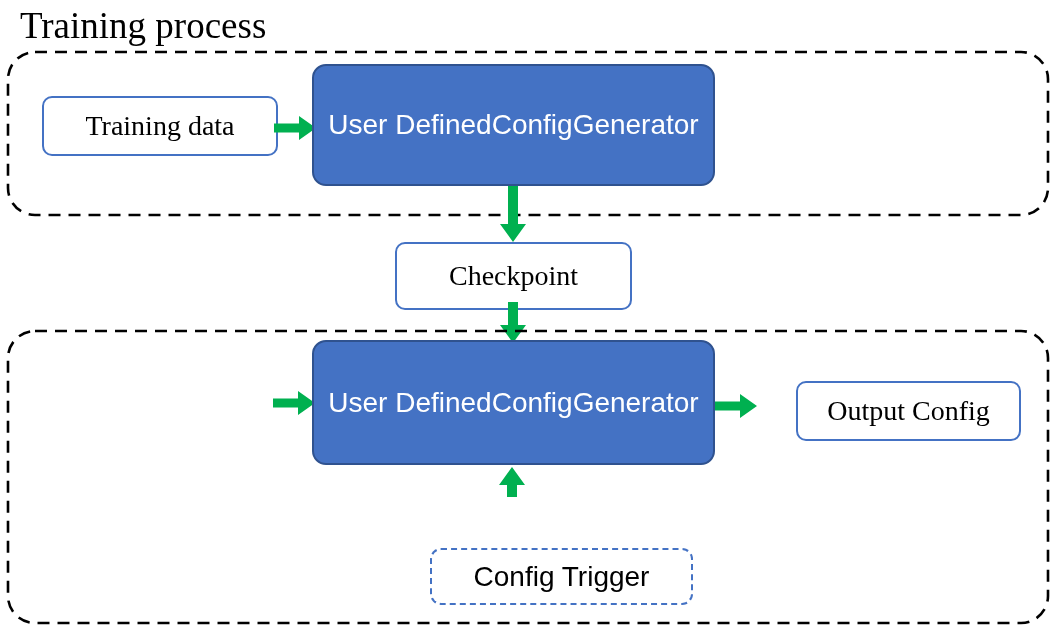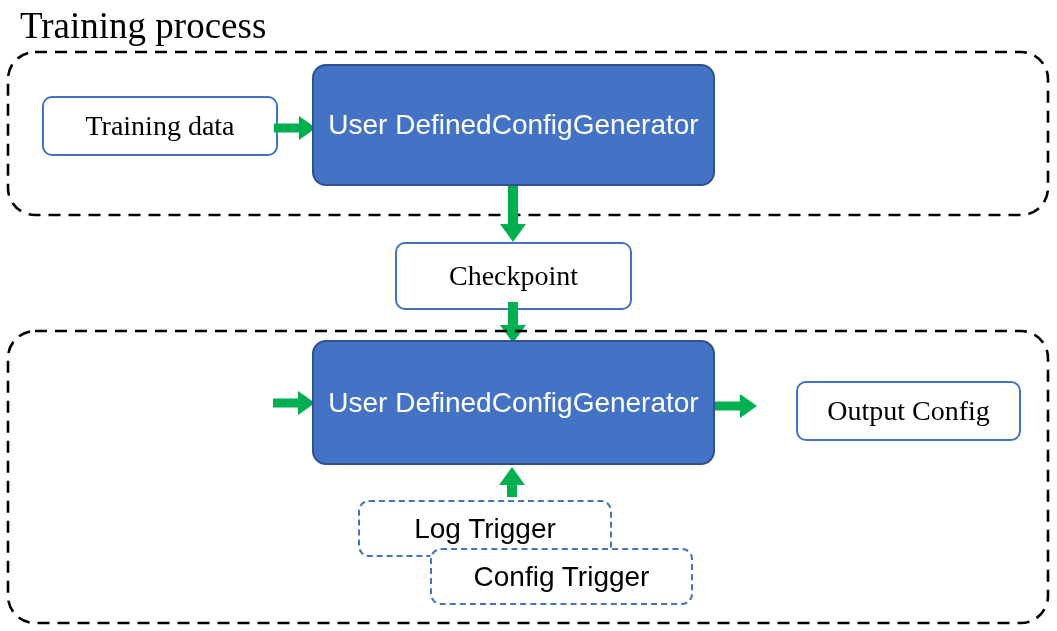--- a/index.html
+++ b/index.html
@@ -103,17 +103,16 @@
   <svg class="arrow" style="left:715px; top:393px;" width="42" height="26">
     <polygon points="0,8.5 25,8.5 25,1 42,13 25,25 25,17.5 0,17.5" fill="#00B050"></polygon>
   </svg>
 
   <div class="node outline" style="left:757px; top:381px; width:225px; height:60px;margin-left:39px;">Output Config</div>
 
   <svg class="arrow" style="left:499px; top:467px;" width="26" height="30">
     <polygon points="13,0 0,18 8,18 8,30 18,30 18,18 26,18" fill="#00B050"></polygon>
   </svg>
 
-  <div class="node dashed-node" style="left:358px; top:500px; width:254px; height:57px;">Log Trigger</div>
 
   <div class="node dashed-node" style="left:430px; top:548px; width:263px; height:57px; z-index:2;">Config Trigger</div>
 
 </div>
 
 </body></html>

